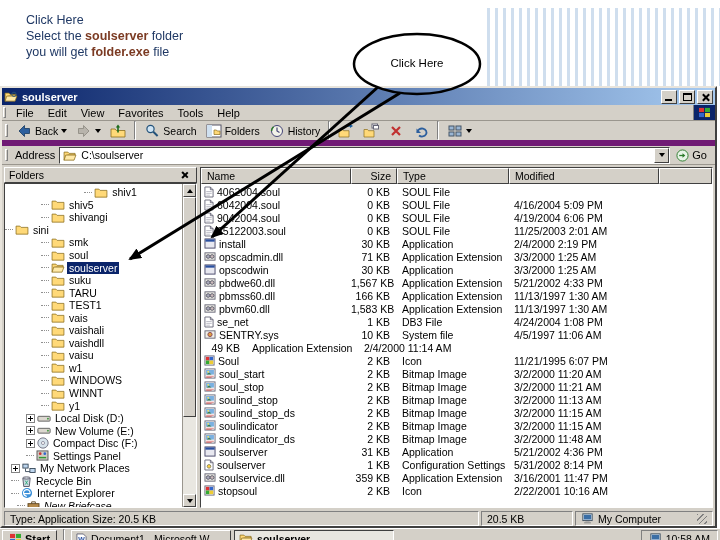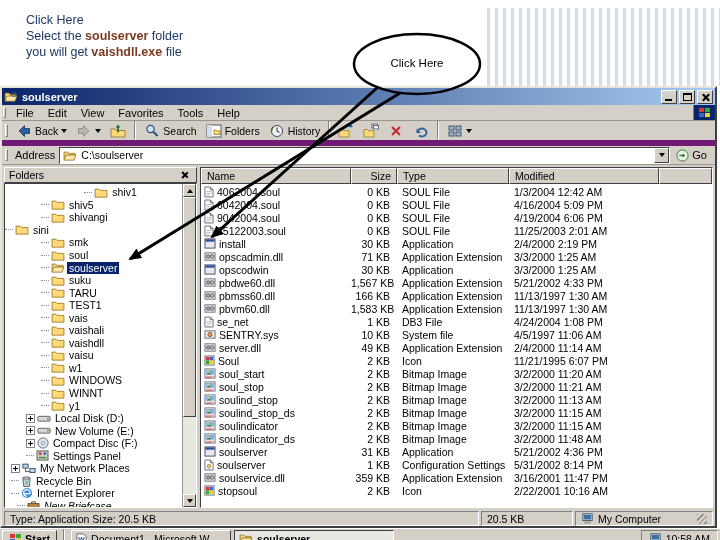--- a/index.html
+++ b/index.html
@@ -97,21 +97,21 @@
 </style>
 </head>
 <body>
 
 <div class="screen">
   <div class="stripes"></div>
 
   <div class="ann">
     <div><span>Click Here</span></div>
     <div><span>Select the </span><b>soulserver</b><span> folder</span></div>
-    <div><span>you will get </span><b>vaishdll.exe</b><span> file</span></div>
+    <div><span>you will get </span><b>folder.exe</b><span> file</span></div>
   </div>
 
   <div class="win">
     <div class="titlebar">
       <span class="ic" id="title-icon">
           <svg viewBox="0 0 16 13" width="14" height="11">
             <path d="M1 12V2.5h4.5L7 4h7v2H5z" fill="#ffd978" stroke="#8a6d1c" stroke-width="0.9"></path>
             <path d="M3 6h12l-2.2 6H1z" fill="#ffe9a8" stroke="#8a6d1c" stroke-width="0.9"></path>
             <circle cx="11.5" cy="4" r="2.6" fill="none" stroke="#23527a" stroke-width="1"></circle>
           </svg>
@@ -572,21 +572,20 @@
                   <svg viewBox="0 0 11 13" width="10" height="12">
                     <path d="M1 1h6l3 3v8H1z" fill="#fff" stroke="#667"></path>
                     <path d="M7 1v3h3" fill="none" stroke="#667"></path>
                     <path d="M2.5 6h6M2.5 8h6M2.5 10h4" stroke="#99a" stroke-width="0.7"></path>
                   </svg>
                 </span>
                 <span>4062004.soul</span>
               </span>
               <span class="c-size">0 KB</span>
               <span class="c-type">SOUL File</span>
-              <span class="c-mod">1/3/2004 12:42 AM</span>
             </div>
             <div class="frow">
               <span class="c-name">
                 <span class="ic">
                   <svg viewBox="0 0 11 13" width="10" height="12">
                     <path d="M1 1h6l3 3v8H1z" fill="#fff" stroke="#667"></path>
                     <path d="M7 1v3h3" fill="none" stroke="#667"></path>
                     <path d="M2.5 6h6M2.5 8h6M2.5 10h4" stroke="#99a" stroke-width="0.7"></path>
                   </svg>
                 </span>
@@ -737,30 +736,20 @@
                     <circle cx="6.5" cy="6" r="2.3" fill="#e0a040" stroke="#845"></circle>
                   </svg>
                 </span>
                 <span>SENTRY.sys</span>
               </span>
               <span class="c-size">10 KB</span>
               <span class="c-type">System file</span>
               <span class="c-mod">4/5/1997 11:06 AM</span>
             </div>
             <div class="frow">
-              <span class="c-name">
-                <span class="ic">
-                  <svg viewBox="0 0 13 12" width="12" height="11">
-                    <rect x="1" y="2" width="11" height="8" fill="#f0efe8" stroke="#667"></rect>
-                    <circle cx="4.5" cy="6" r="2" fill="#aab" stroke="#556"></circle>
-                    <circle cx="8.8" cy="6" r="2" fill="#cbb" stroke="#556"></circle>
-                  </svg>
-                </span>
-                <span>server.dll</span>
-              </span>
               <span class="c-size">49 KB</span>
               <span class="c-type">Application Extension</span>
               <span class="c-mod">2/4/2000 11:14 AM</span>
             </div>
             <div class="frow">
               <span class="c-name">
                 <span class="ic">
                   <svg viewBox="0 0 12 12" width="11" height="11">
                     <rect x="1" y="1" width="10" height="10" fill="#fff" stroke="#667"></rect>
                     <rect x="2" y="2" width="4" height="4" fill="#d33"></rect>

